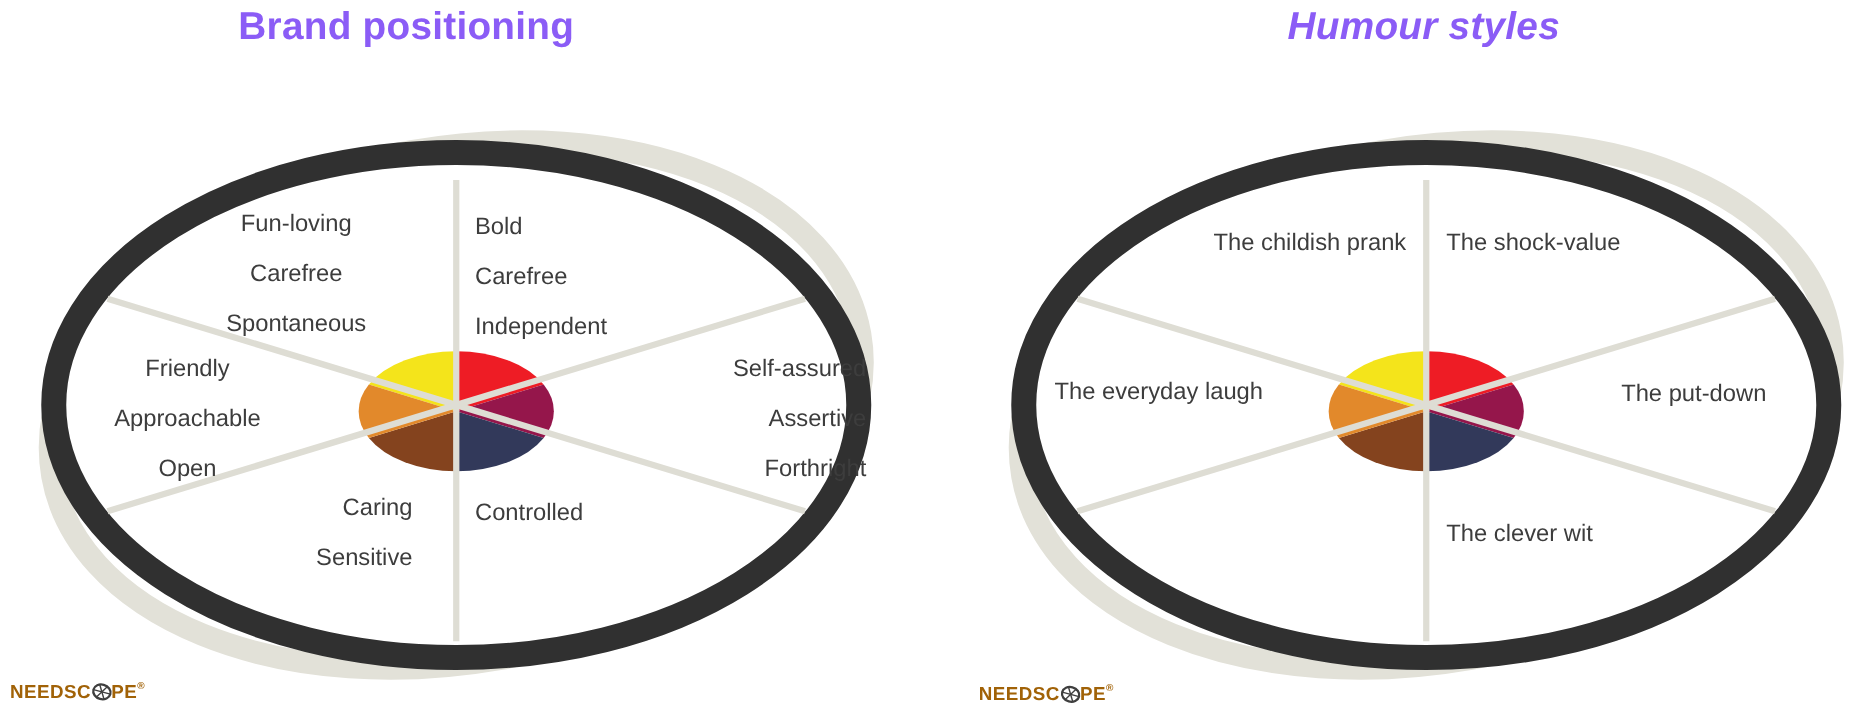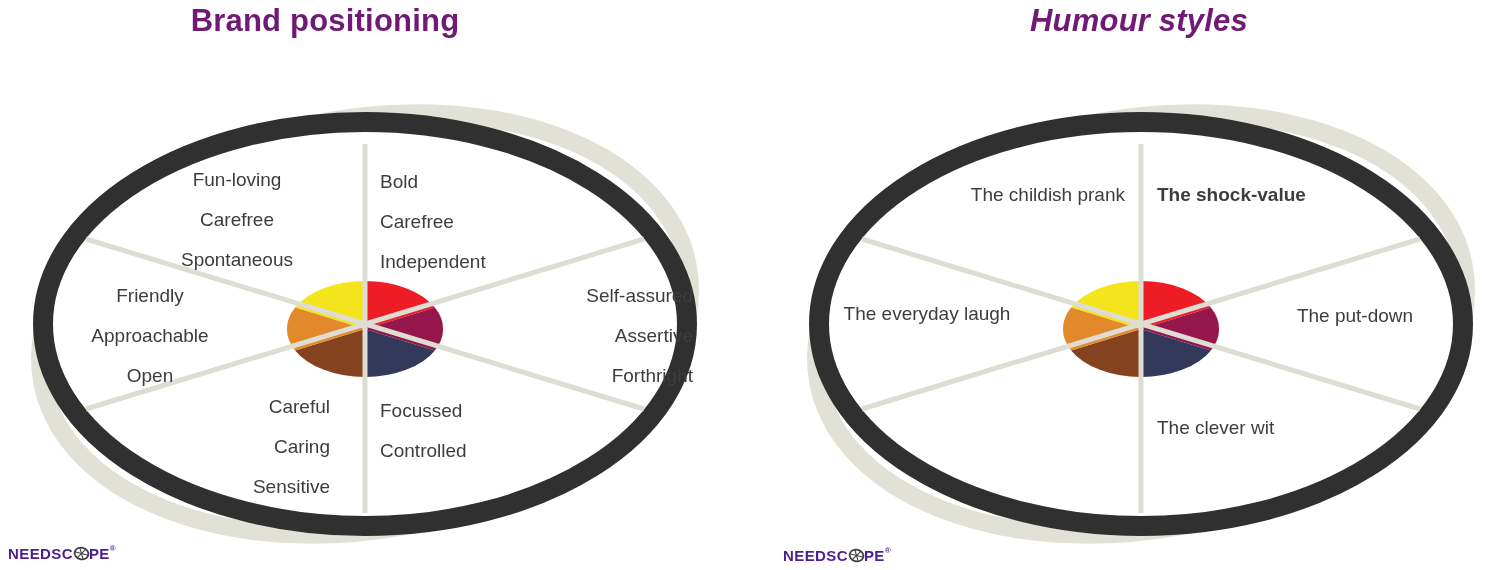--- a/index.html
+++ b/index.html
@@ -1,24 +1,24 @@
 <!DOCTYPE html>
 <html><head>
 <meta charset="utf-8">
 <style>
   * { margin:0; padding:0; box-sizing:border-box; }
   body { background:#ffffff; font-family:"Liberation Sans", sans-serif; }
   .page { position:relative; width:1500px; height:570px; background:#ffffff; overflow:hidden; }
-  .chart-title { position:absolute; top:3px; font-size:31px; font-weight:bold; color:#701a75; text-align:center; letter-spacing:0.2px; }
+  .chart-title { position:absolute; top:3px; font-size:31px; font-weight:bold; color:#8b5cf6; text-align:center; letter-spacing:0.2px; }
   .wheel-panel { position:absolute; width:740px; height:446px; }
   .lbl { position:absolute; font-size:19px; line-height:40px; color:#3d3d3d; }
   .lbl.r { text-align:right; }
   .lbl.c { text-align:center; }
   .lbl.l { text-align:left; }
-  .logo { position:absolute; display:flex; align-items:center; font-size:15px; font-weight:bold; color:#4c1d95; letter-spacing:0.4px; line-height:17px; }
+  .logo { position:absolute; display:flex; align-items:center; font-size:15px; font-weight:bold; color:#a16207; letter-spacing:0.4px; line-height:17px; }
   .logo .o-icon { margin:0 -1px 0 0; display:block; }
   .logo sup { font-size:8px; font-weight:bold; position:relative; top:-5px; }
 </style>
 </head>
 <body>
 
 <div class="page">
 
   <div class="chart-title" style="left:0; width:650px;">Brand positioning</div>
   <div class="chart-title" style="left:814px; width:650px;font-style:italic;">Humour styles</div>
@@ -73,33 +73,31 @@
     <div>Friendly</div>
     <div>Approachable</div>
     <div>Open</div>
   </div>
   <div class="lbl c" style="left:473px; top:276px; width:220px;text-align:right;">
     <div>Self-assured</div>
     <div>Assertive</div>
     <div>Forthright</div>
   </div>
   <div class="lbl r" style="left:130px; top:387px; width:200px;">
-    <div>Careful</div>
     <div>Caring</div>
     <div>Sensitive</div>
   </div>
   <div class="lbl l" style="left:380px; top:391px; width:220px;">
-    <div>Focussed</div>
     <div>Controlled</div>
   </div>
 
   <div class="lbl r" style="left:905px; top:175px; width:220px;">
     <div>The childish prank</div>
   </div>
-  <div class="lbl l" style="left:1157px; top:175px; width:260px;font-weight:bold;">
+  <div class="lbl l" style="left:1157px; top:175px; width:260px;">
     <div>The shock-value</div>
   </div>
   <div class="lbl c" style="left:817px; top:294px; width:220px;">
     <div>The everyday laugh</div>
   </div>
   <div class="lbl c" style="left:1245px; top:296px; width:220px;">
     <div>The put-down</div>
   </div>
   <div class="lbl l" style="left:1157px; top:408px; width:220px;">
     <div>The clever wit</div>

